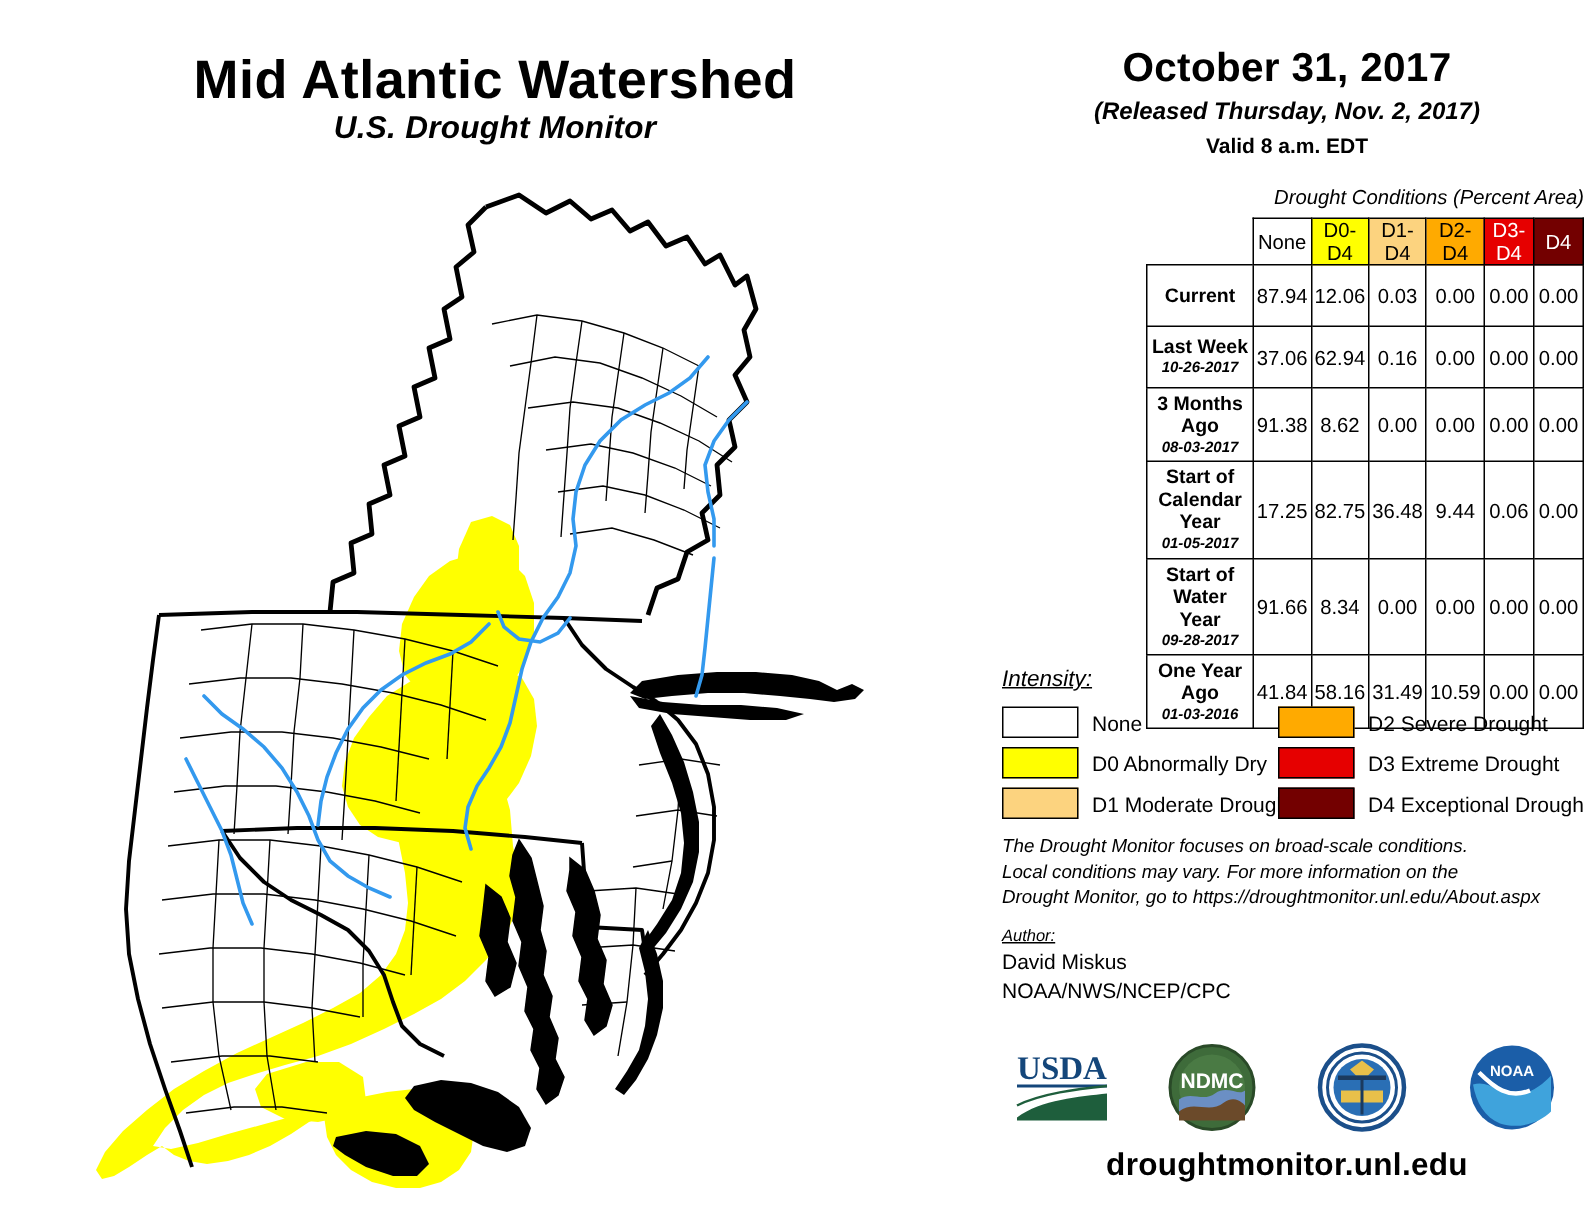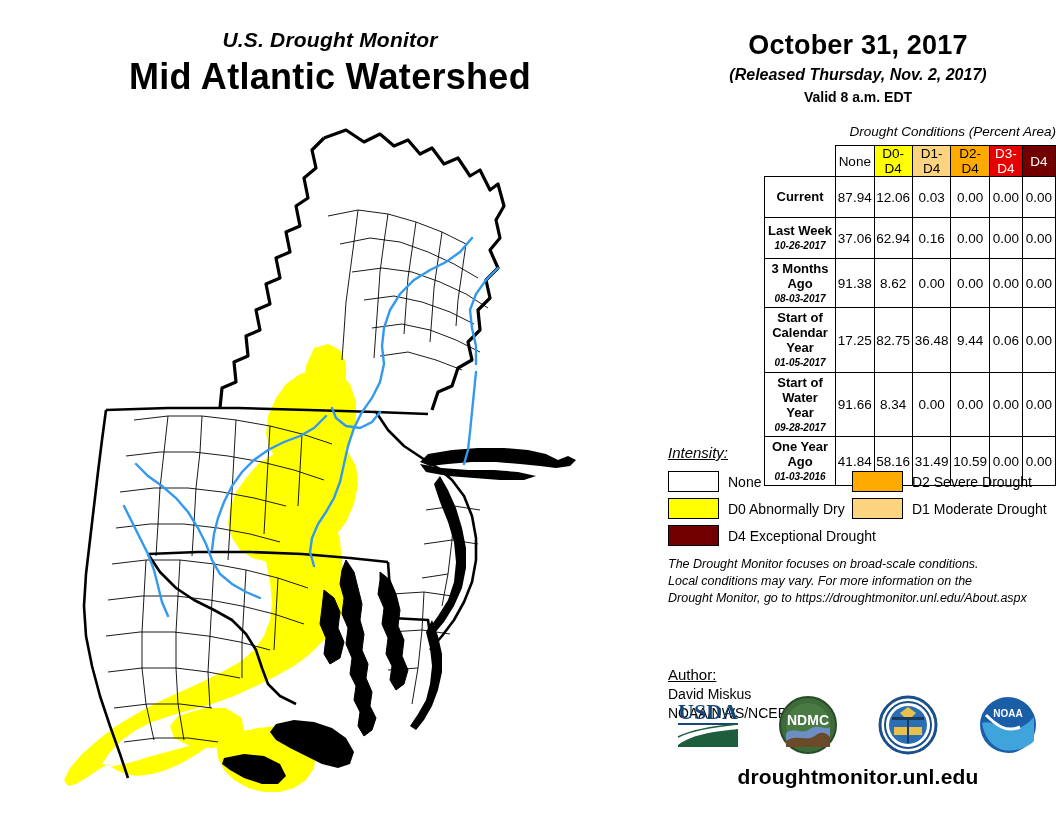--- a/index.html
+++ b/index.html
@@ -50,40 +50,40 @@
   #legend-grid{margin-top:7px;display:grid;grid-template-columns:184px 204px;
     grid-auto-rows:27px;align-items:center;}
   .legend-item{display:flex;align-items:center;}
   .legend-swatch{width:49px;height:19px;border:1px solid #000;flex:0 0 auto;}
   .legend-text{margin-left:9px;font-size:14px;white-space:nowrap;}
 
   
   #notes{position:absolute;left:8px;top:556px;width:380px;font-style:italic;font-size:12.5px;
     line-height:1.35;}
   #author-block{position:absolute;left:8px;top:618px;width:380px;}
-  #author-label{font-size:15px;text-decoration:underline;margin-top:48px;}
+  #author-label{font-style:italic;font-size:11px;text-decoration:underline;}
   .author-line{font-size:14px;margin-top:3px;}
 
   
   #logos{position:absolute;left:0;top:690px;width:396px;height:70px;
     display:flex;align-items:center;justify-content:center;gap:28px;}
   .logo{width:72px;height:64px;}
   #site-url{position:absolute;left:0;top:765px;width:396px;text-align:center;
     font-size:21px;font-weight:bold;letter-spacing:.2px;}
 </style>
 </head>
 <body>
 
 <div id="page">
 
   <div id="map-panel">
 
     <div id="map-title-block">
+      <div id="map-title">Mid Atlantic Watershed</div>
       <div id="map-subtitle">U.S. Drought Monitor</div>
-      <div id="map-title">Mid Atlantic Watershed</div>
     </div>
 
     <div id="map-canvas-wrap">
       <svg id="map-svg" viewBox="0 0 620 690" xmlns="http://www.w3.org/2000/svg">
         <defs>
           <clipPath id="wsclip">
             <path d="M296,18 L318,10 L336,22 L352,14 L366,26 L380,20 L392,34 L404,28
                      L416,44 L430,38 L442,56 L452,50 L462,70 L470,64 L476,86 L468,100
                      L472,118 L462,130 L470,148 L458,160 L462,178 L450,190 L452,210
                      L440,222 L444,240 L430,248 L424,266 L410,272 L404,290 L392,296
@@ -365,20 +365,24 @@
           </div>
           <div class="legend-item">
             <div class="legend-swatch" style="background: rgb(255, 170, 0);"></div>
             <div class="legend-text">D2 Severe Drought</div>
           </div>
           <div class="legend-item">
             <div class="legend-swatch" style="background: rgb(255, 255, 0);"></div>
             <div class="legend-text">D0 Abnormally Dry</div>
           </div>
           <div class="legend-item">
+            <div class="legend-swatch" style="background: rgb(230, 0, 0);"></div>
+            <div class="legend-text">D3 Extreme Drought</div>
+          </div>
+          <div class="legend-item">
             <div class="legend-swatch" style="background: rgb(252, 211, 127);"></div>
             <div class="legend-text">D1 Moderate Drought</div>
           </div>
           <div class="legend-item">
             <div class="legend-swatch" style="background: rgb(115, 0, 0);"></div>
             <div class="legend-text">D4 Exceptional Drought</div>
           </div>
         </div>
     </div>
 

